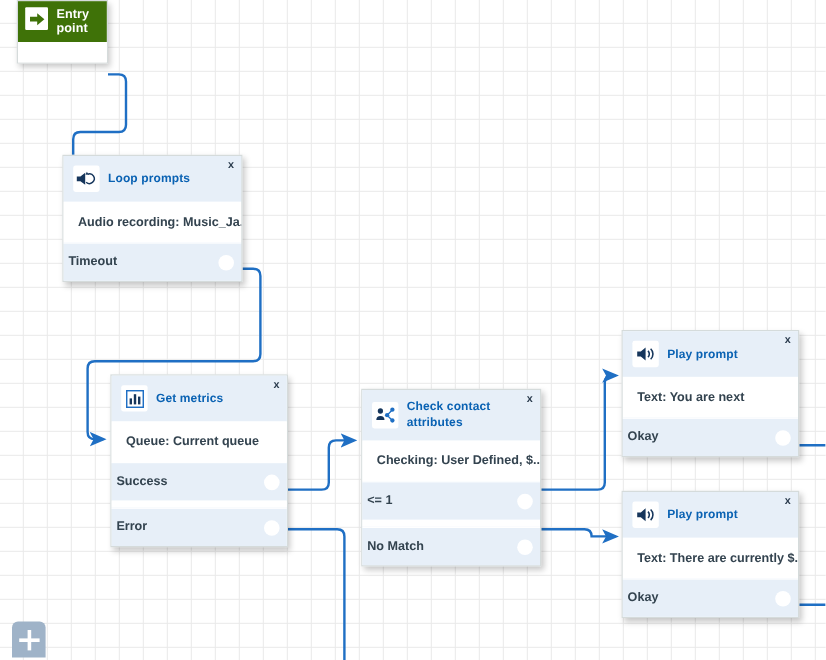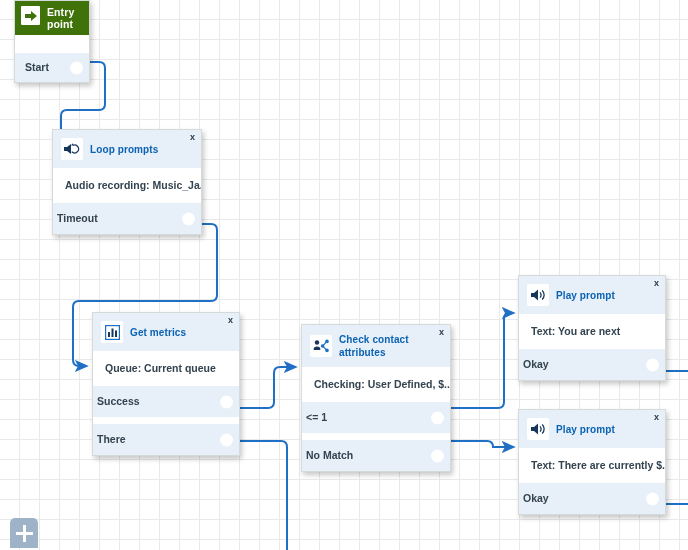--- a/index.html
+++ b/index.html
@@ -133,24 +133,20 @@
     <div class="node-head">
       <span class="ico">
         <svg width="14" height="14" viewBox="0 0 14 14">
           <path d="M1 5 h6 V2 l6 5 l-6 5 V9 H1 Z" fill="#3f7208"></path>
         </svg>
       </span>
       <span class="title">Entry
 point</span>
     </div>
     <div class="node-body"></div>
-    <div class="port">
-      <span>Start</span>
-      <span class="dot"></span>
-    </div>
   </div>
 
   <div class="node" id="loop-node">
     <div class="node-head">
       <span class="ico">
         <svg width="18" height="14" viewBox="0 0 18 14">
           <path d="M1 5 h3 L8 2 v10 L4 9 H1 Z" fill="#16365c"></path>
           <path d="M10 3.2 a4 4 0 1 1 -1.2 6.6" fill="none" stroke="#16365c" stroke-width="1.2"></path>
           <path d="M9.4 1.2 l1.4 2.2 l-2.6 0.2 Z" fill="#16365c"></path>
         </svg>
@@ -178,21 +174,21 @@
       <span class="title">Get metrics</span>
       <span class="close-x">x</span>
     </div>
     <div class="node-body">Queue: Current queue</div>
     <div class="port">
       <span>Success</span>
       <span class="dot"></span>
     </div>
     <div class="gap"></div>
     <div class="port">
-      <span>There</span>
+      <span>Error</span>
       <span class="dot"></span>
     </div>
   </div>
 
   <div class="node" id="check-node">
     <div class="node-head">
       <span class="ico">
         <svg width="17" height="14" viewBox="0 0 17 14">
           <circle cx="4" cy="3.5" r="2.2" fill="#16365c"></circle>
           <path d="M0.6 11 a3.4 3.4 0 0 1 6.8 0 Z" fill="#16365c"></path>

